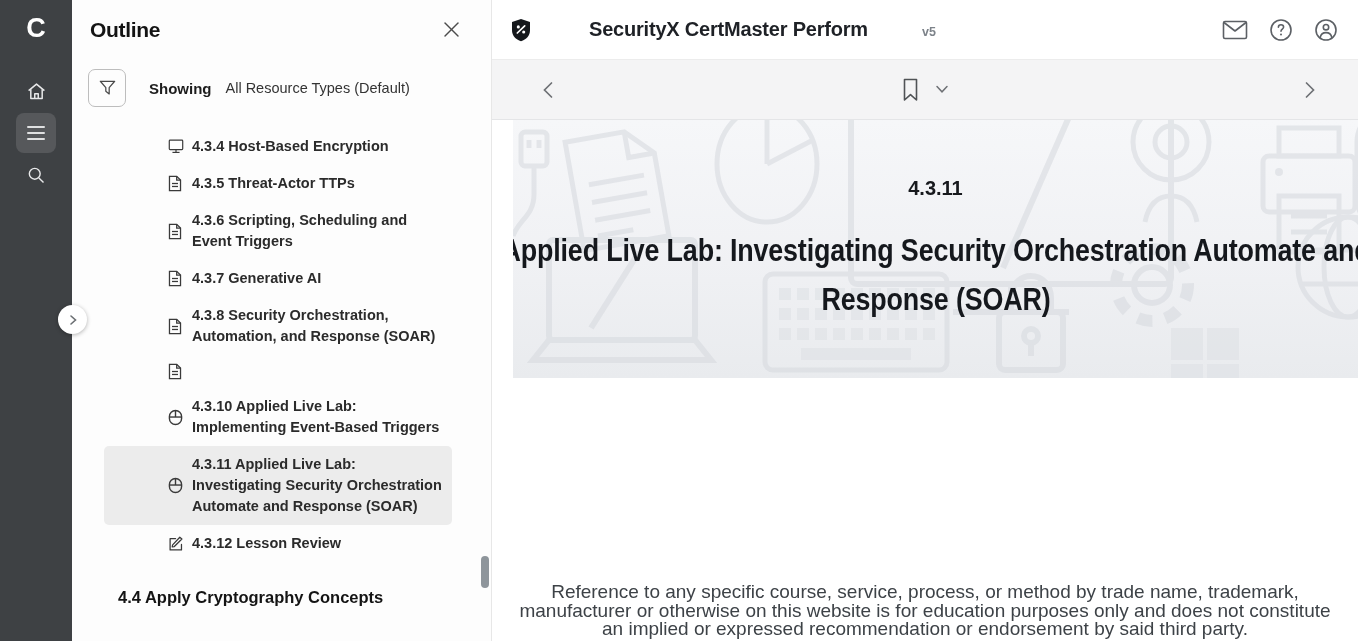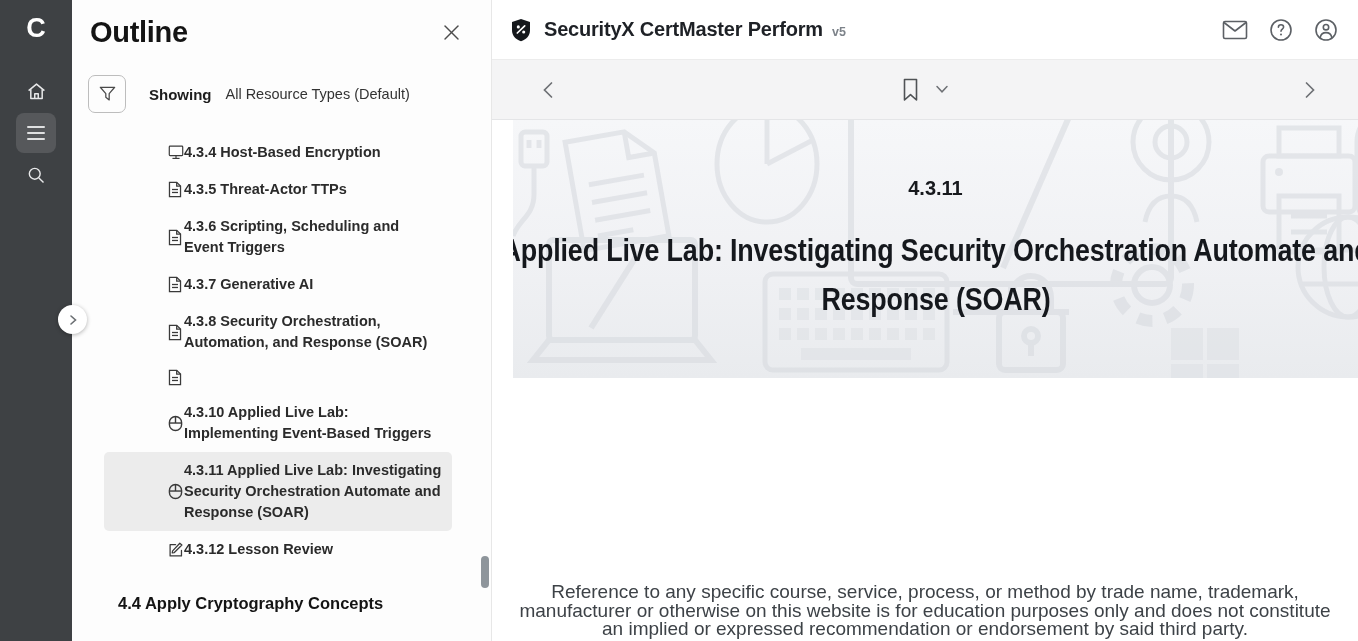--- a/index.html
+++ b/index.html
@@ -33,53 +33,53 @@
 
   
   .outline-panel {
     position:absolute; left:72px; top:0; width:420px; height:641px;
     background:#fdfdfd; z-index:20; border-right:1px solid #e7e7e7;
   }
   .outline-header {
     display:flex; align-items:center; justify-content:space-between;
     padding:16px 26px 0 18px;
   }
-  .outline-title { font-size:29px; font-weight:700; color:#141414; letter-spacing:-.3px; }
+  .outline-title { font-size:21px; font-weight:700; color:#141414; letter-spacing:-.3px; }
   .close-btn { cursor:pointer; padding:4px; }
   .filter-row { display:flex; align-items:center; margin:26px 0 0 16px; }
   .filter-btn {
     width:38px; height:38px; border:1px solid #bdbdbd; border-radius:7px; background:#fdfdfd;
     display:flex; align-items:center; justify-content:center; cursor:pointer;
   }
   .showing-label { font-size:15px; font-weight:700; color:#1d1d1d; margin-left:23px; }
   .filter-value { font-size:14.5px; color:#333; margin-left:14px; }
 
   .toc { margin-top:21px; }
   .toc-row {
-    width:348px; margin-left:32px; display:flex; 
+    width:348px; margin-left:32px; display:flex; gap:8px;
     padding:8px 10px 8px 64px; align-items:center; cursor:pointer; border-radius:5px;
   }
   .toc-row .t-icon { flex:0 0 16px; color:#3a3a3a; }
   .toc-row .t-label {
     font-size:14.5px; font-weight:700; color:#2b2b2b; line-height:21px; width:258px;
   }
   .toc-row.selected { background:#ececec; }
   .toc-section {
     margin:26px 0 0 46px; font-size:16.5px; font-weight:700; color:#141414;
   }
   .scroll-thumb {
     position:absolute; right:2px; top:556px; width:8px; height:32px;
     border-radius:4px; background:#8e959b; cursor:pointer;
   }
 
   
   .content { position:absolute; left:492px; top:0; width:866px; height:641px; background:#fff; }
   .content-header {
     height:60px; display:flex; align-items:center; padding:0 18px;
-    background:#fff; border-bottom:1px solid #ececec;
+    background:#fff; border-bottom:1px solid #ececec;gap:45px;
   }
   .app-title { font-size:20px; font-weight:700; color:#1e2126; margin-left:12px; letter-spacing:-.2px; }
   .app-version { font-size:12.5px; font-weight:700; color:#7d838a; margin-left:9px; margin-top:5px; }
   .header-actions { margin-left:auto; display:flex; align-items:center; gap:17px; }
   .icon-btn { cursor:pointer; display:flex; align-items:center; justify-content:center; padding:2px; }
 
   .toolbar {
     height:60px; background:#f4f4f5; border-bottom:1px solid #e4e5e7;
     position:relative; display:flex; align-items:center;
   }

